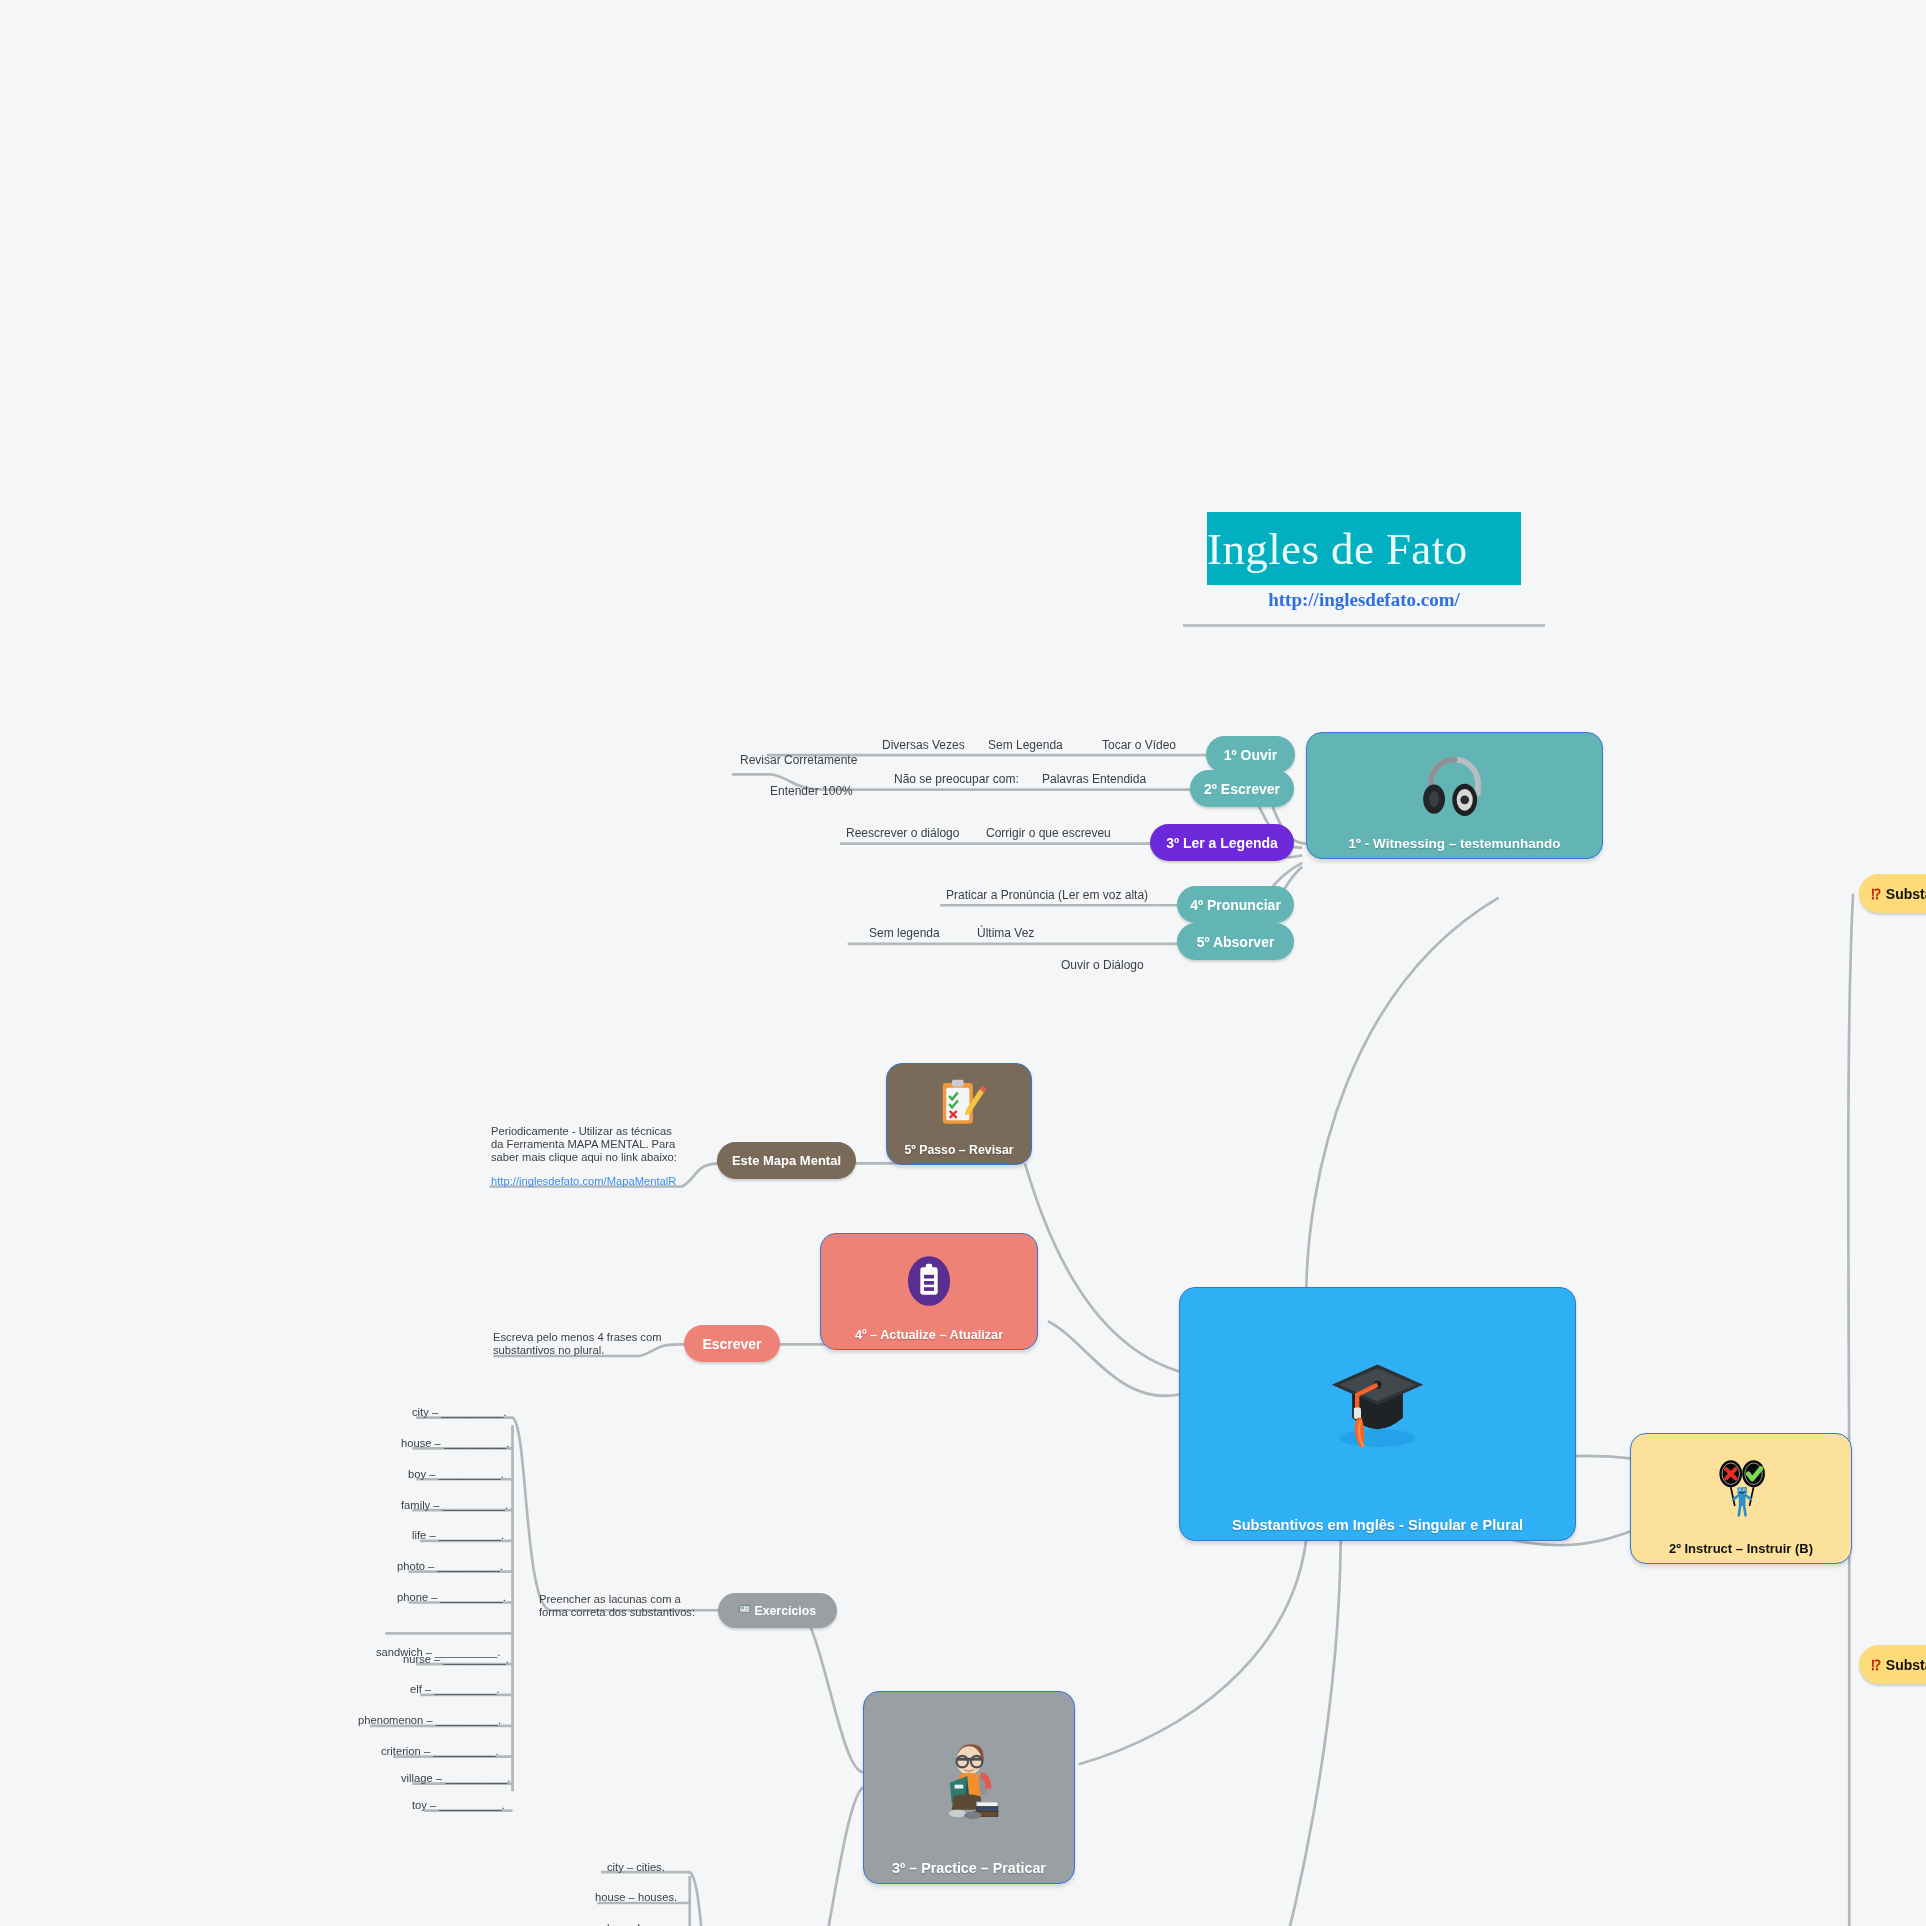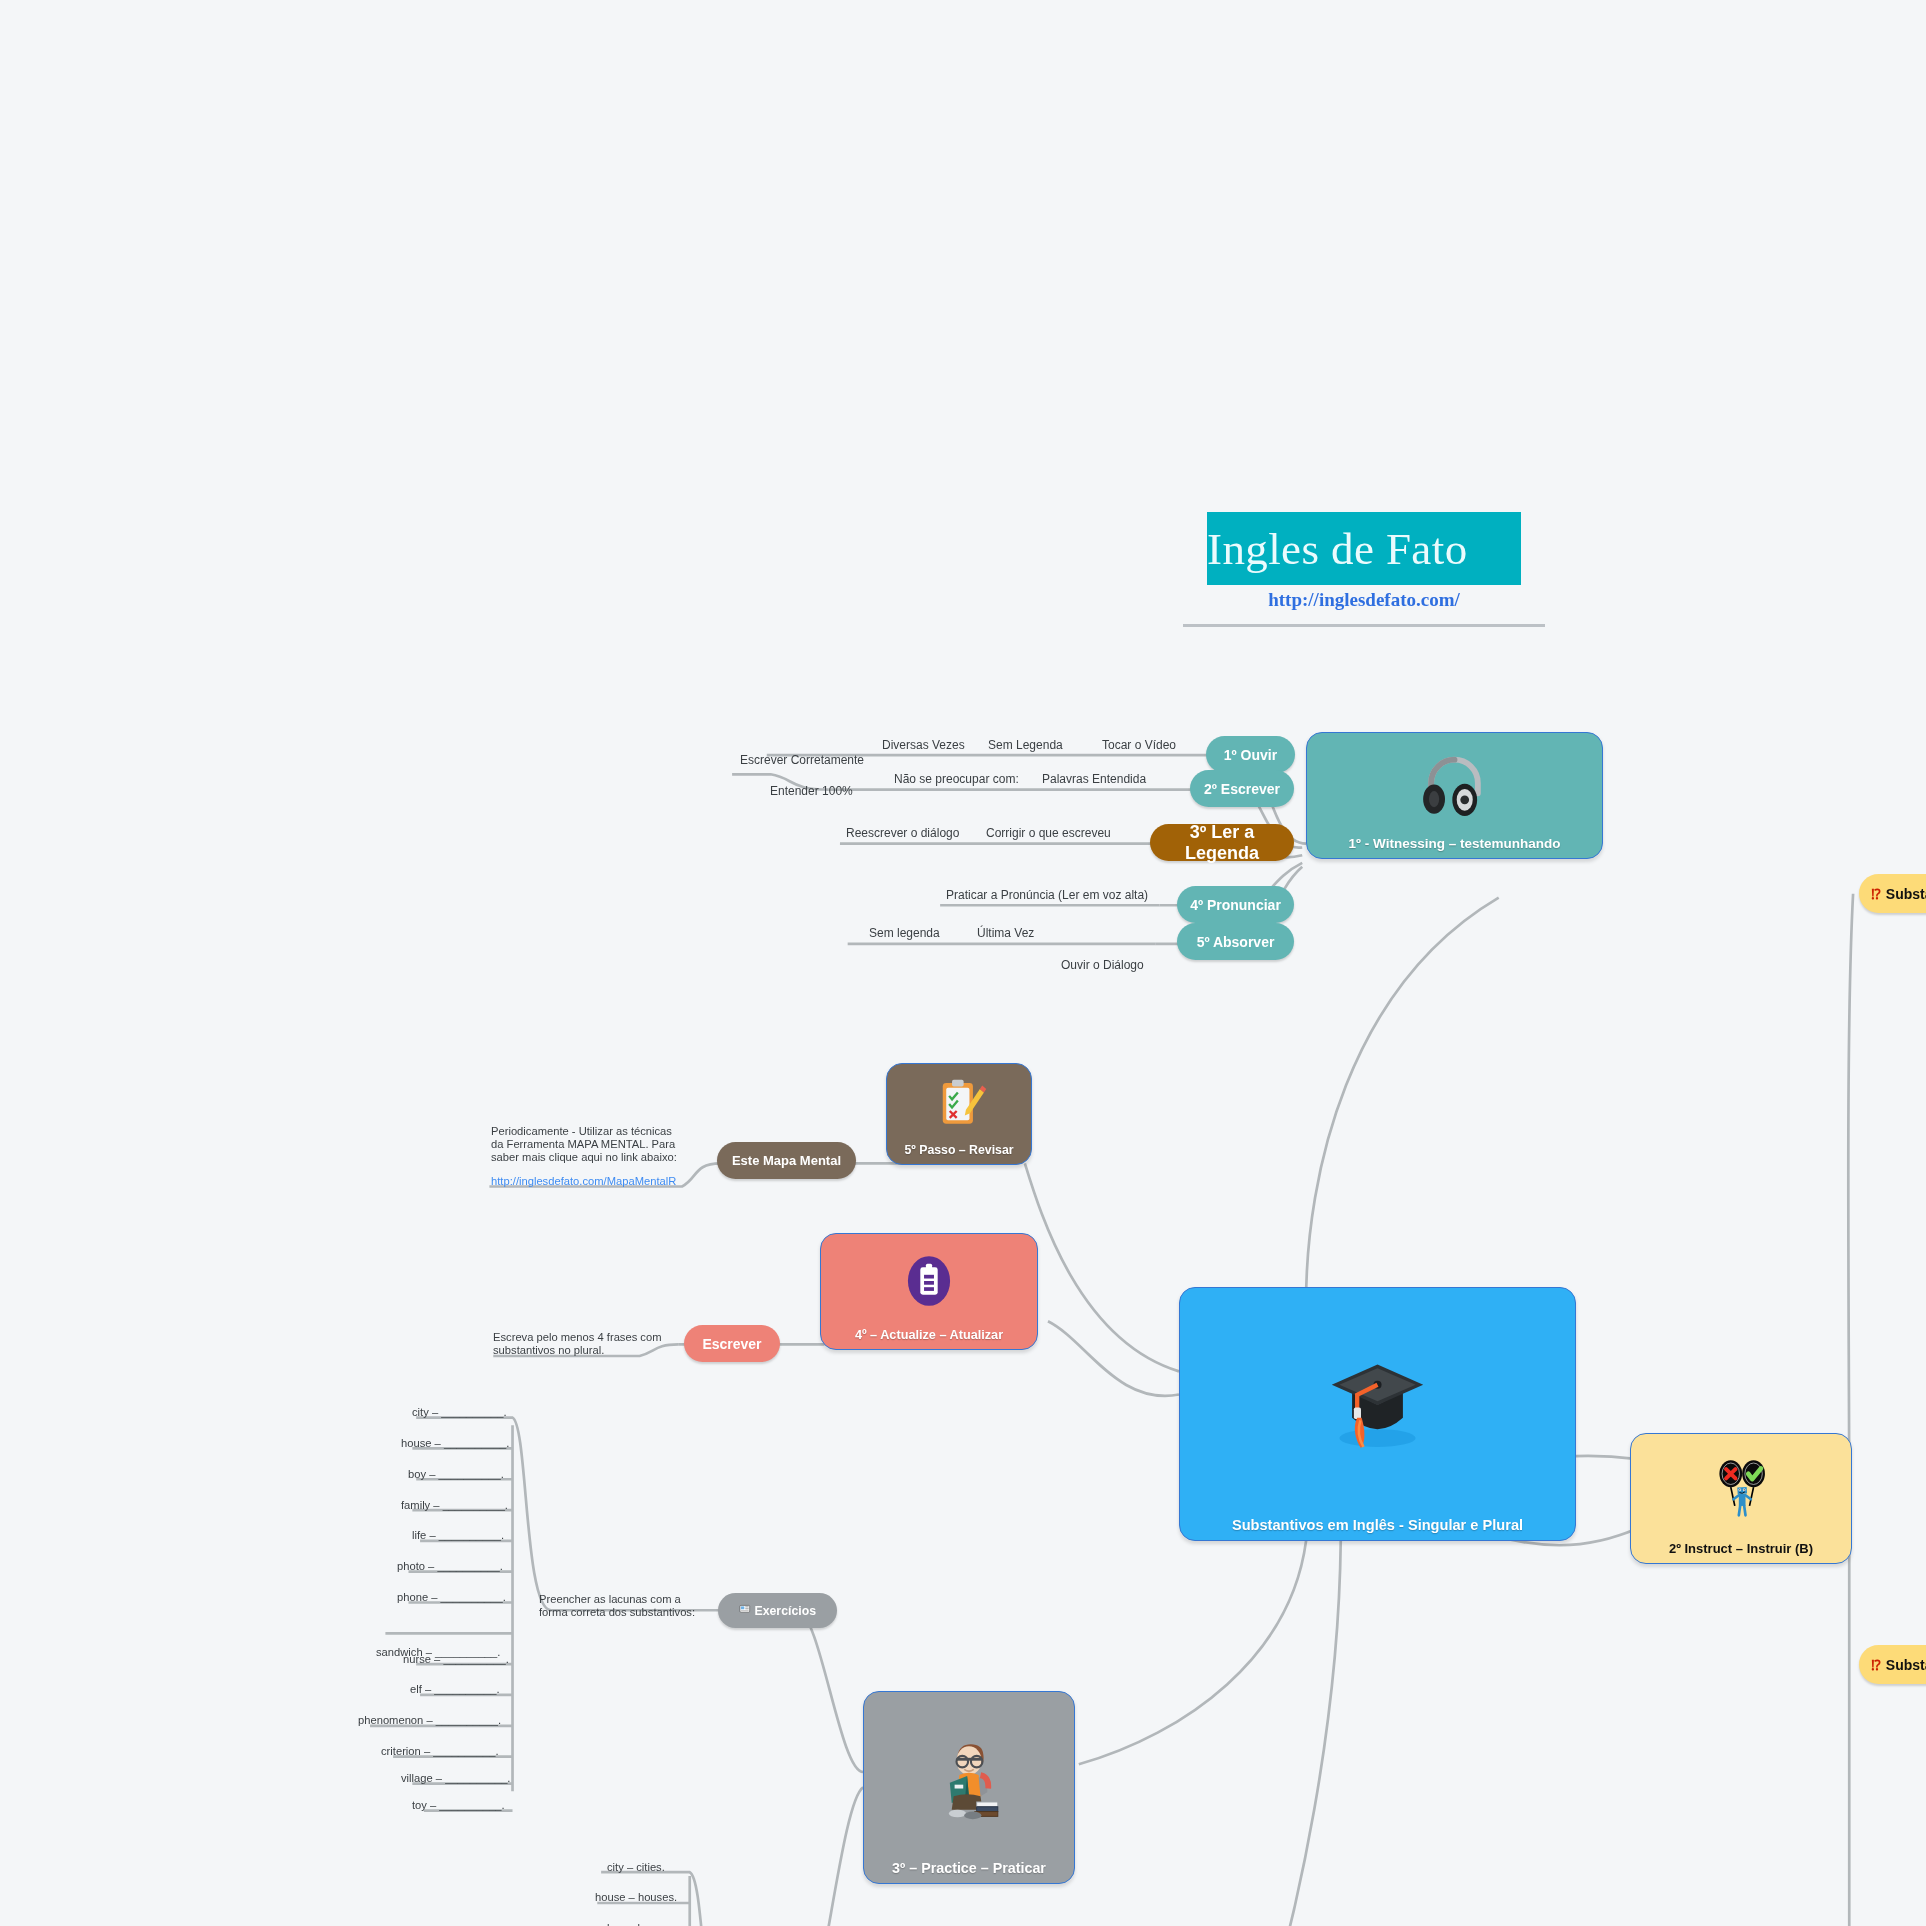--- a/index.html
+++ b/index.html
@@ -332,37 +332,37 @@
     </div>
     <div class="cap" style="font-size:13.5px;">1º - Witnessing – testemunhando</div>
   </div>
 
   <div class="node pill" style="left:1206px; top:736px; width:89px; height:37px; background:#62b5b4; font-size:14px;">
     <span>1º Ouvir</span>
   </div>
   <div class="node pill" style="left:1190px; top:770px; width:104px; height:37px; background:#62b5b4; font-size:14px;">
     <span>2º Escrever</span>
   </div>
-  <div class="node pill" style="left:1150px; top:824px; width:144px; height:37px; background:#a16207; font-size:18px;">
+  <div class="node pill" style="left:1150px; top:824px; width:144px; height:37px; background:#6d28d9; font-size:14px;">
     <span>3º Ler a Legenda</span>
   </div>
   <div class="node pill" style="left:1177px; top:886px; width:117px; height:37px; background:#62b5b4; font-size:14px;">
     <span>4º Pronunciar</span>
   </div>
   <div class="node pill" style="left:1177px; top:923px; width:117px; height:37px; background:#62b5b4; font-size:14px;">
     <span>5º Absorver</span>
   </div>
 
   <div class="leaf" style="left:1102px; top:738px; font-size:12px;">Tocar o Vídeo</div>
   <div class="leaf" style="left:988px; top:738px; font-size:12px;">Sem Legenda</div>
   <div class="leaf" style="left:882px; top:738px; font-size:12px;">Diversas Vezes</div>
 
   <div class="leaf" style="left:1042px; top:772px; font-size:12px;">Palavras Entendida</div>
   <div class="leaf" style="left:894px; top:772px; font-size:12px;">Não se preocupar com:</div>
-  <div class="leaf" style="left:740px; top:753px; font-size:12px;">Escrever Corretamente</div>
+  <div class="leaf" style="left:740px; top:753px; font-size:12px;">Revisar Corretamente</div>
   <div class="leaf" style="left:770px; top:784px; font-size:12px;">Entender 100%</div>
 
   <div class="leaf" style="left:986px; top:826px; font-size:12px;">Corrigir o que escreveu</div>
   <div class="leaf" style="left:846px; top:826px; font-size:12px;">Reescrever o diálogo</div>
 
   <div class="leaf" style="left:946px; top:888px; font-size:12px;">Praticar a Pronúncia (Ler em voz alta)</div>
 
   <div class="leaf" style="left:1061px; top:926px; font-size:12px;margin-top:32px;">Ouvir o Diálogo</div>
   <div class="leaf" style="left:977px; top:926px; font-size:12px;">Última Vez</div>
   <div class="leaf" style="left:869px; top:926px; font-size:12px;">Sem legenda</div>

